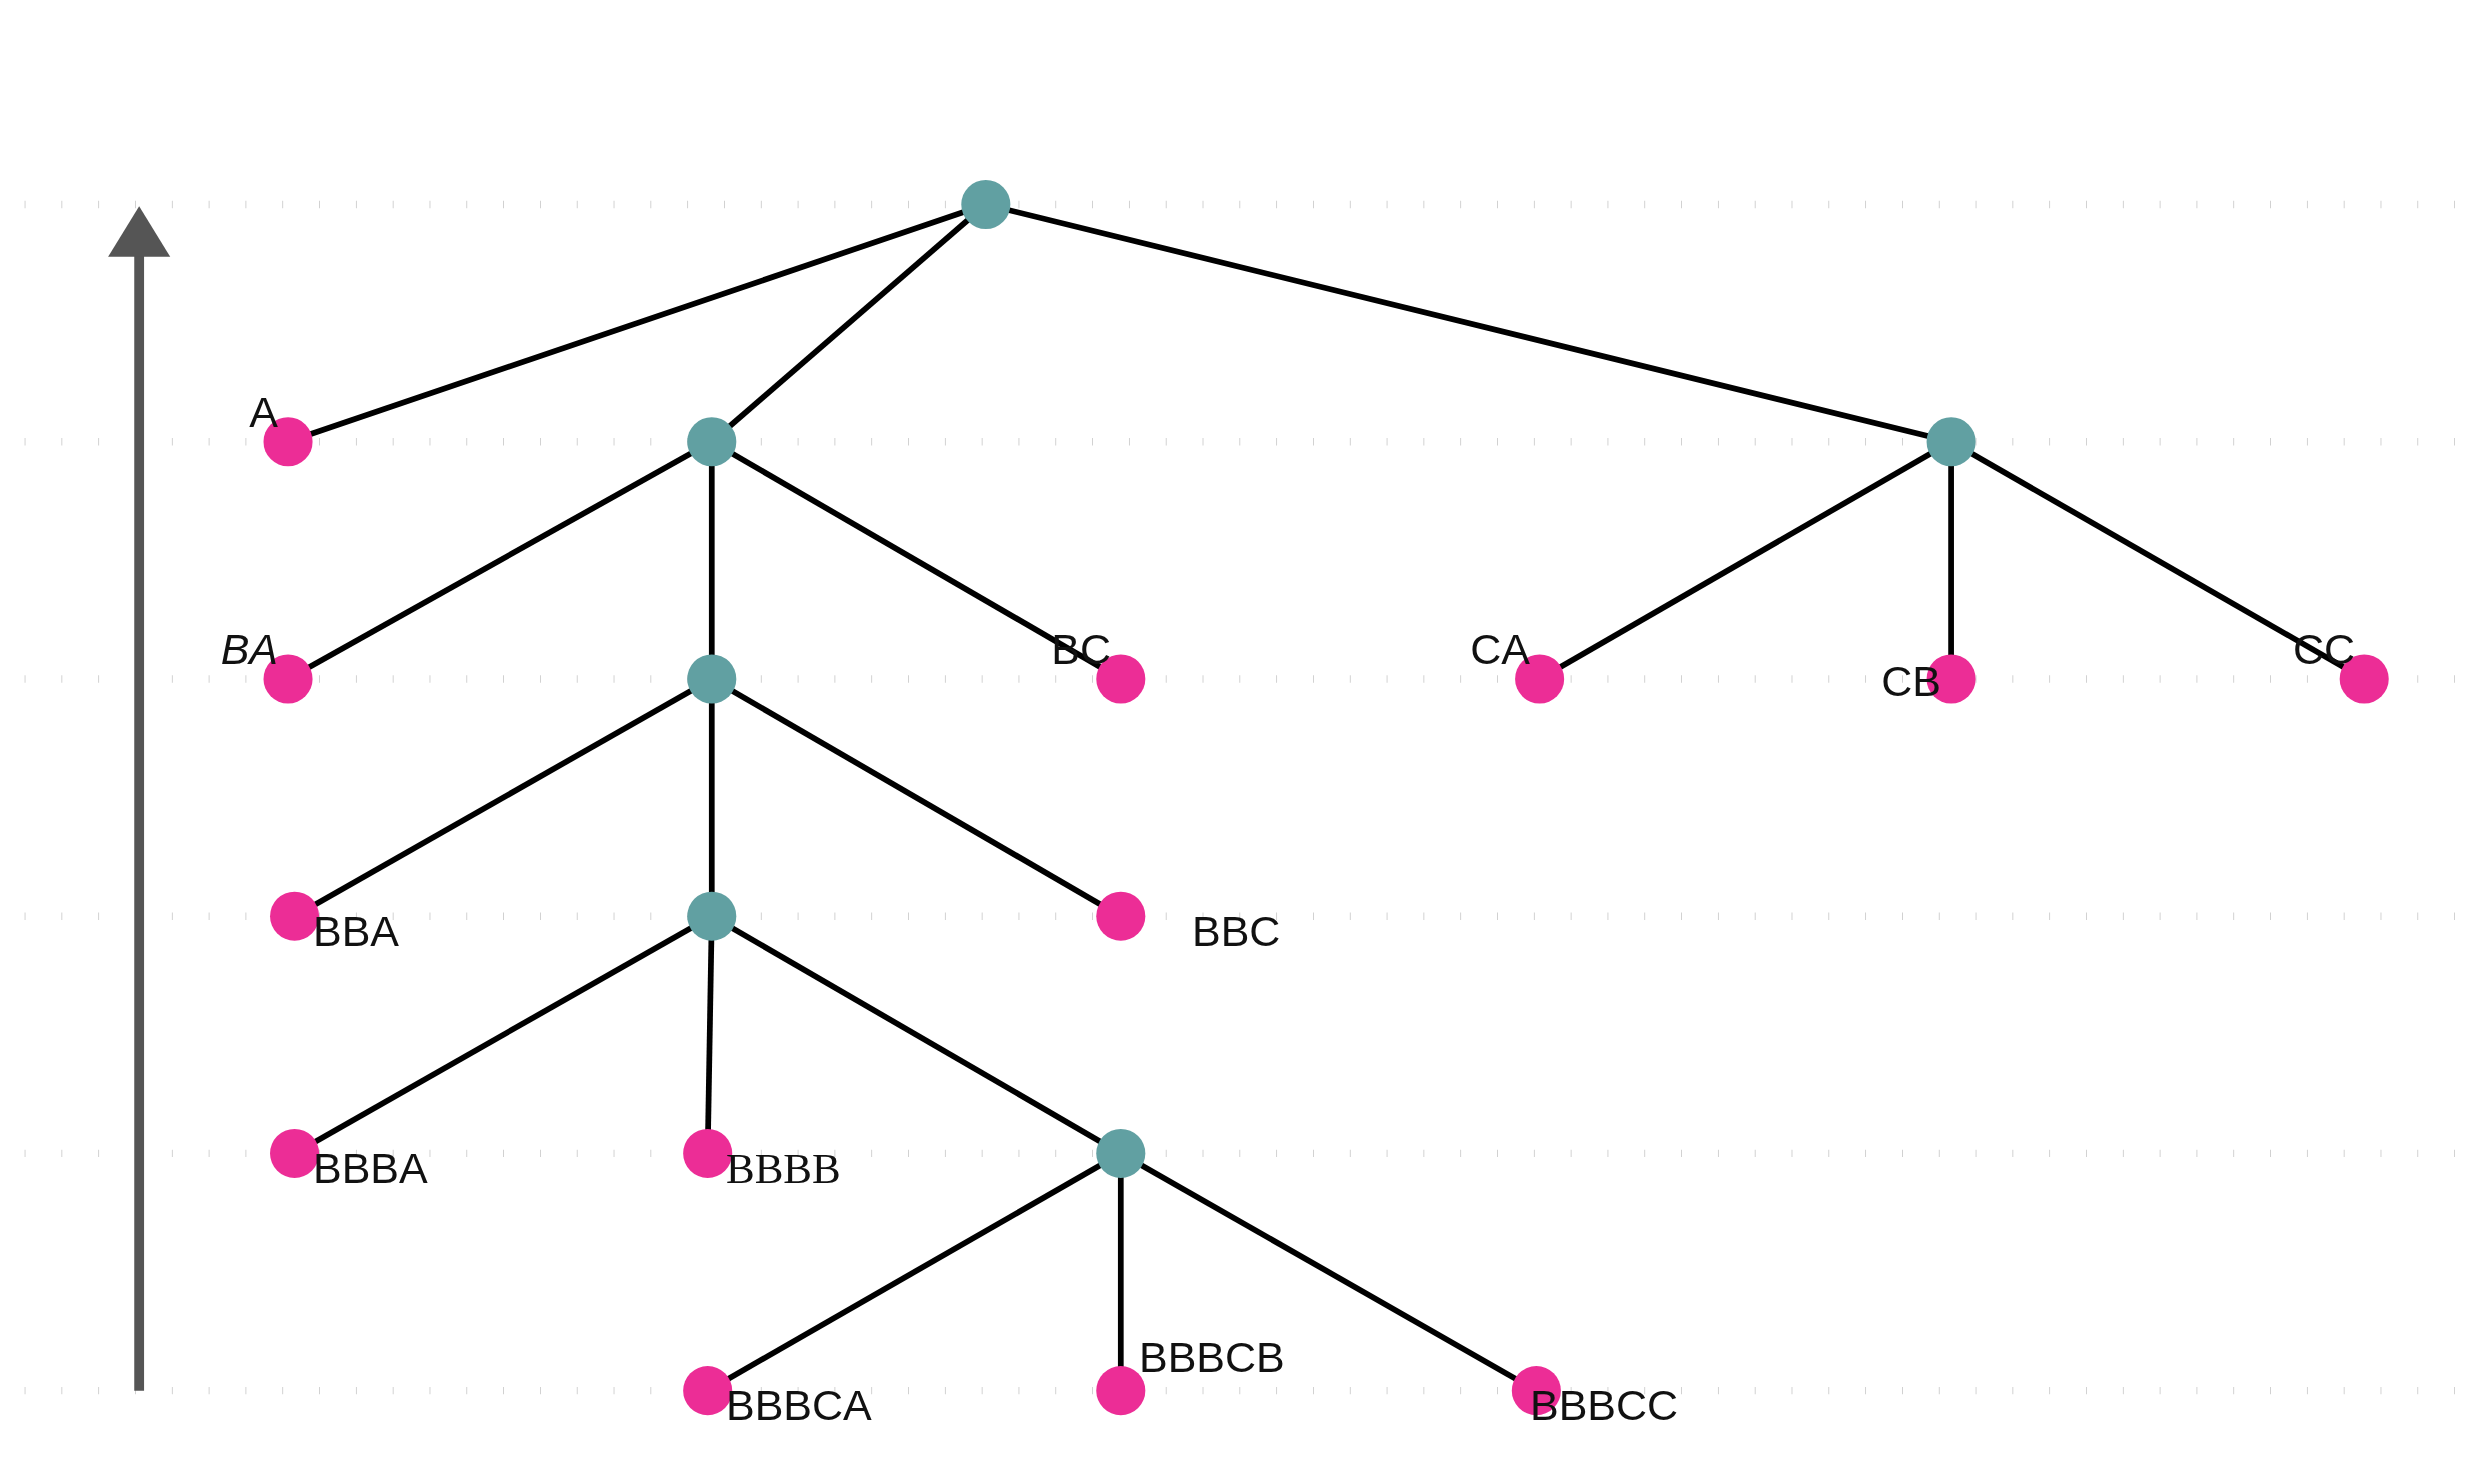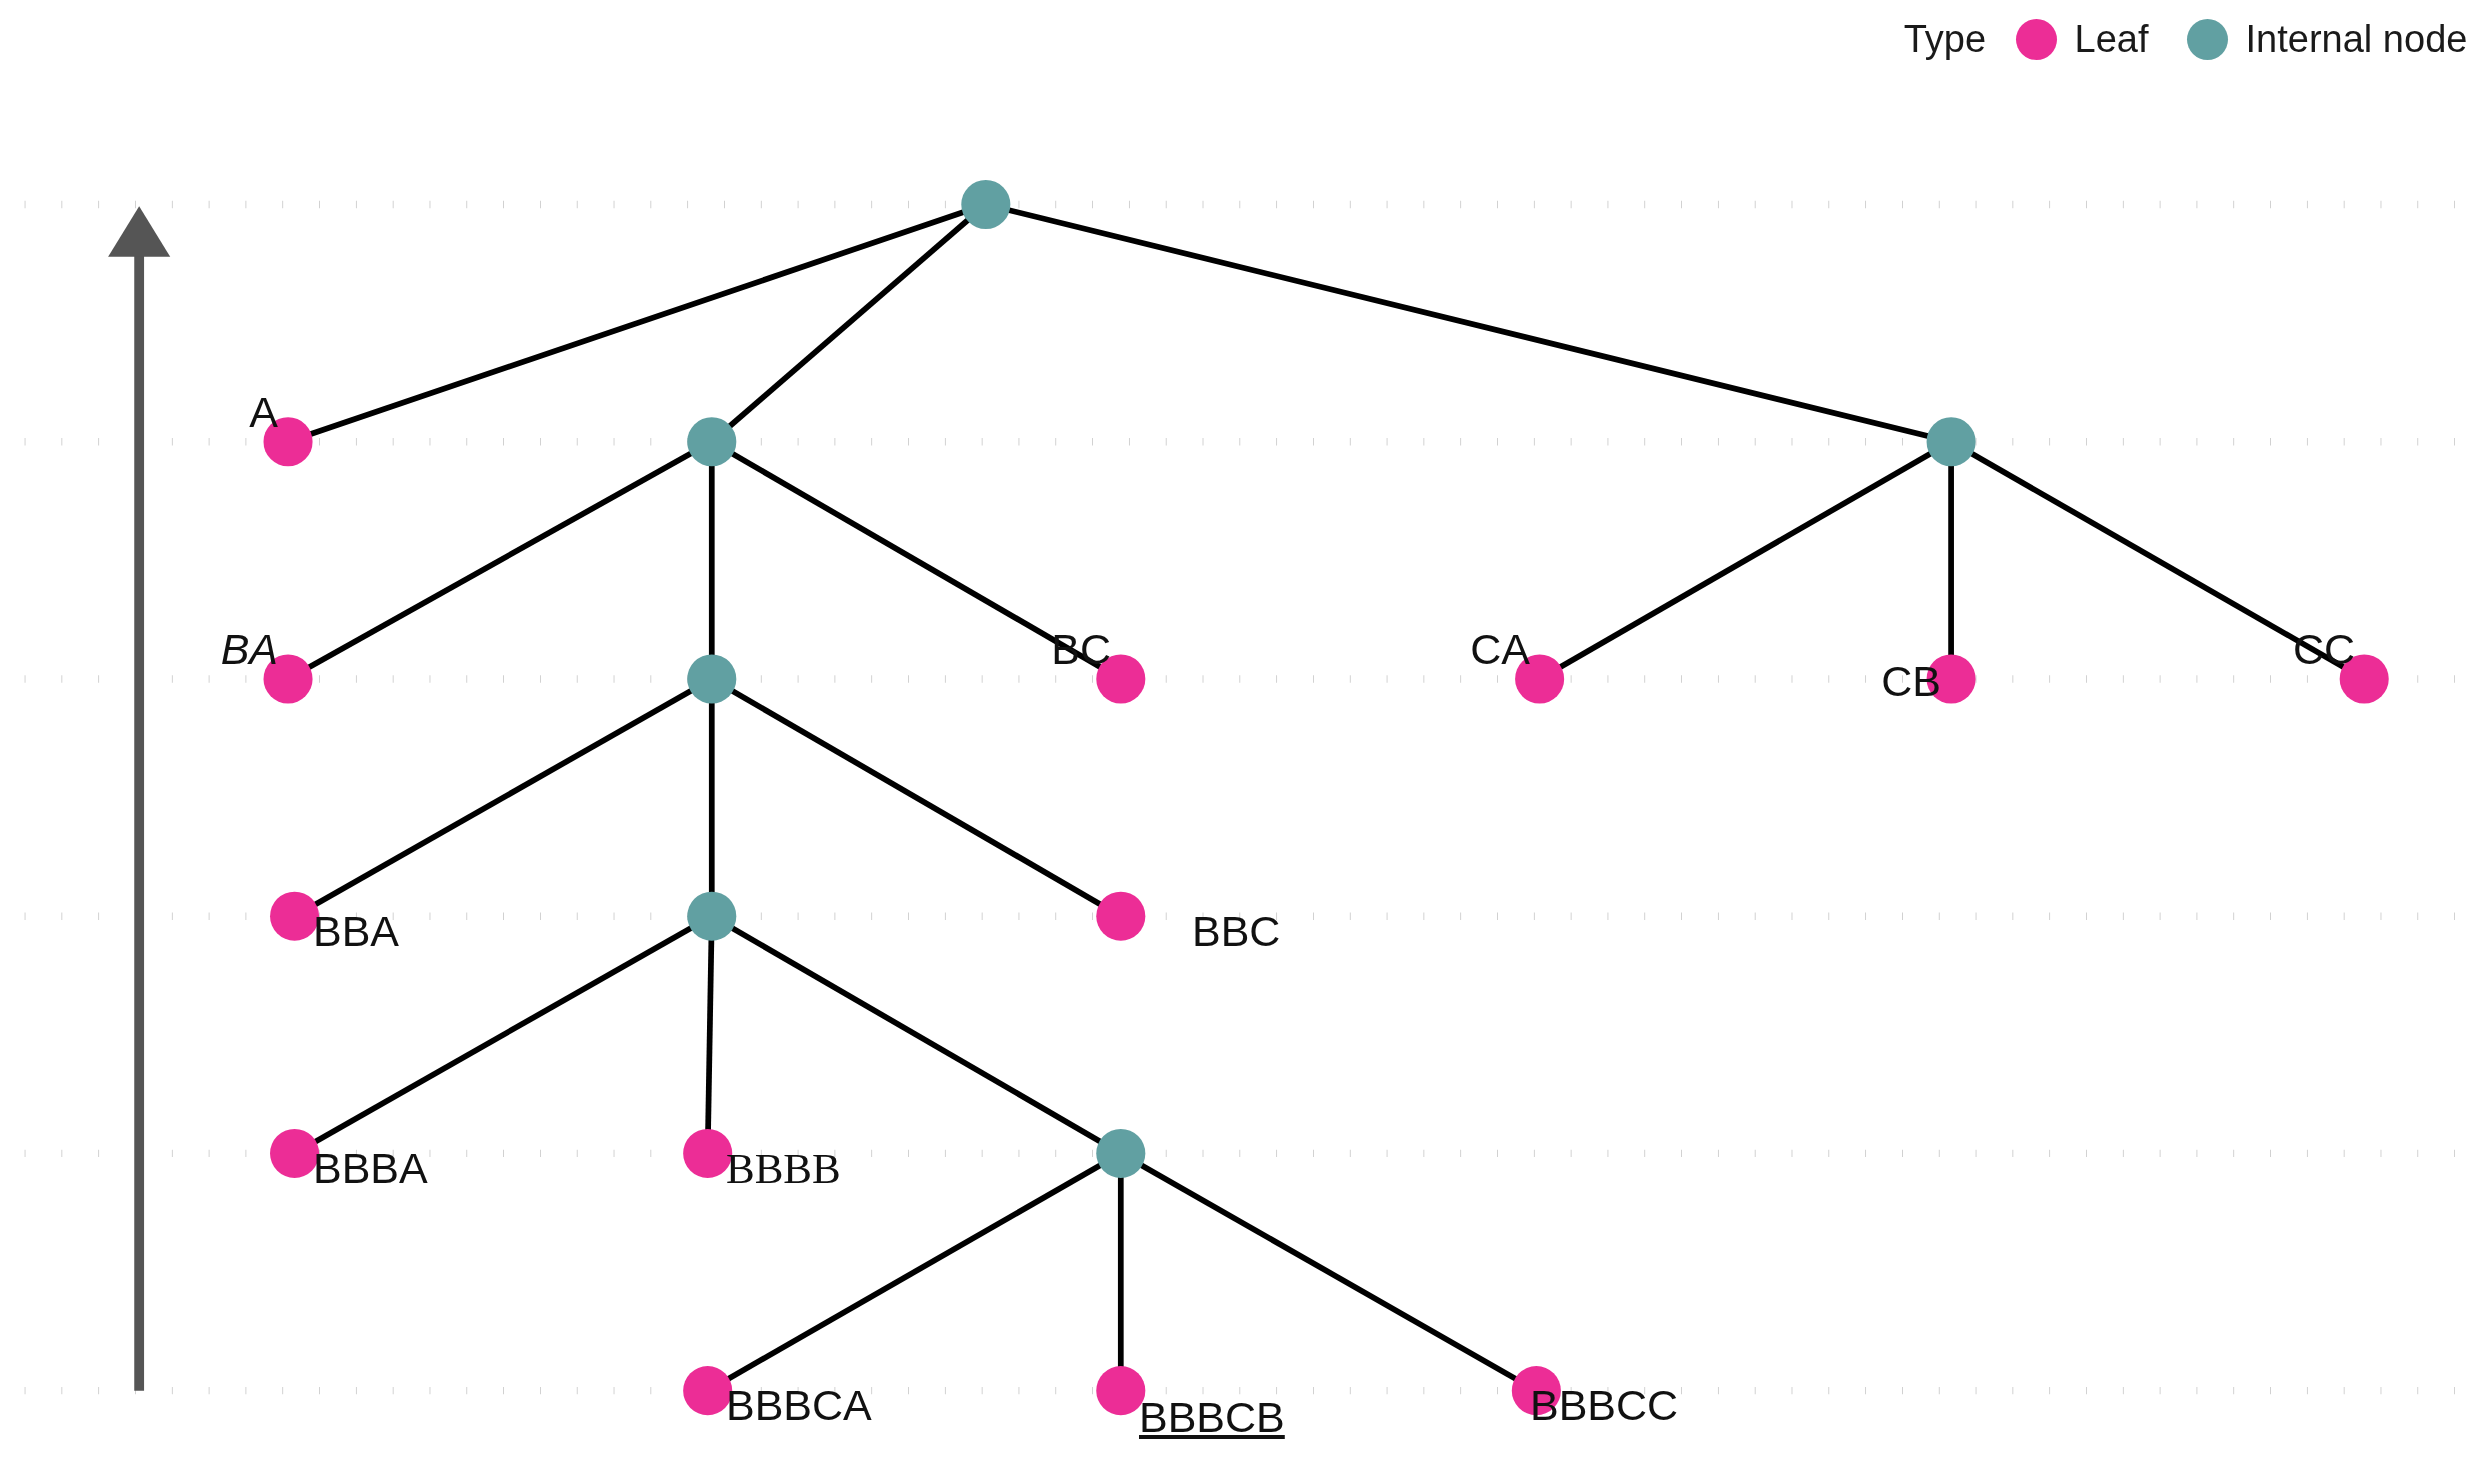--- a/index.html
+++ b/index.html
@@ -84,30 +84,19 @@
       <div class="node-label" style="left: 278px; top: 628px; transform: translateX(-100%); font-style: italic;">BA</div>
       <div class="node-label" style="left: 1111px; top: 628px; transform: translateX(-100%); text-align: center;">BC</div>
       <div class="node-label" style="left: 1530px; top: 628px; transform: translateX(-100%);">CA</div>
       <div class="node-label" style="left: 1941px; top: 660px; transform: translateX(-100%);">CB</div>
       <div class="node-label" style="left: 2355px; top: 628px; transform: translateX(-100%);">CC</div>
       <div class="node-label" style="left: 313px; top: 910px;">BBA</div>
       <div class="node-label" style="left: 1192px; top: 910px;">BBC</div>
       <div class="node-label" style="left: 313px; top: 1147px;">BBBA</div>
       <div class="node-label" style="left: 726px; top: 1147px; font-family: Liberation Serif, serif;">BBBB</div>
       <div class="node-label" style="left: 726px; top: 1384px;">BBBCA</div>
-      <div class="node-label" style="left: 1139px; top: 1396px; text-decoration: underline;">BBBCB</div>
+      <div class="node-label" style="left: 1139px; top: 1336px;">BBBCB</div>
       <div class="node-label" style="left: 1530px; top: 1384px;">BBBCC</div>
     </div>
 
-  <div class="legend" style="right:19.6px;top:18px;">
-    <span class="legend-title">Type</span>
-    <span class="legend-key">
-      <span class="legend-swatch" id="sw0" style="background: rgb(236, 45, 150);"></span>
-      <span class="legend-label">Leaf</span>
-    </span>
-    <span class="legend-key" style="margin-right:0;">
-      <span class="legend-swatch" id="sw1" style="background: rgb(97, 160, 162);"></span>
-      <span class="legend-label">Internal node</span>
-    </span>
-  </div>
 
 </div>
 
 
 </body></html>

